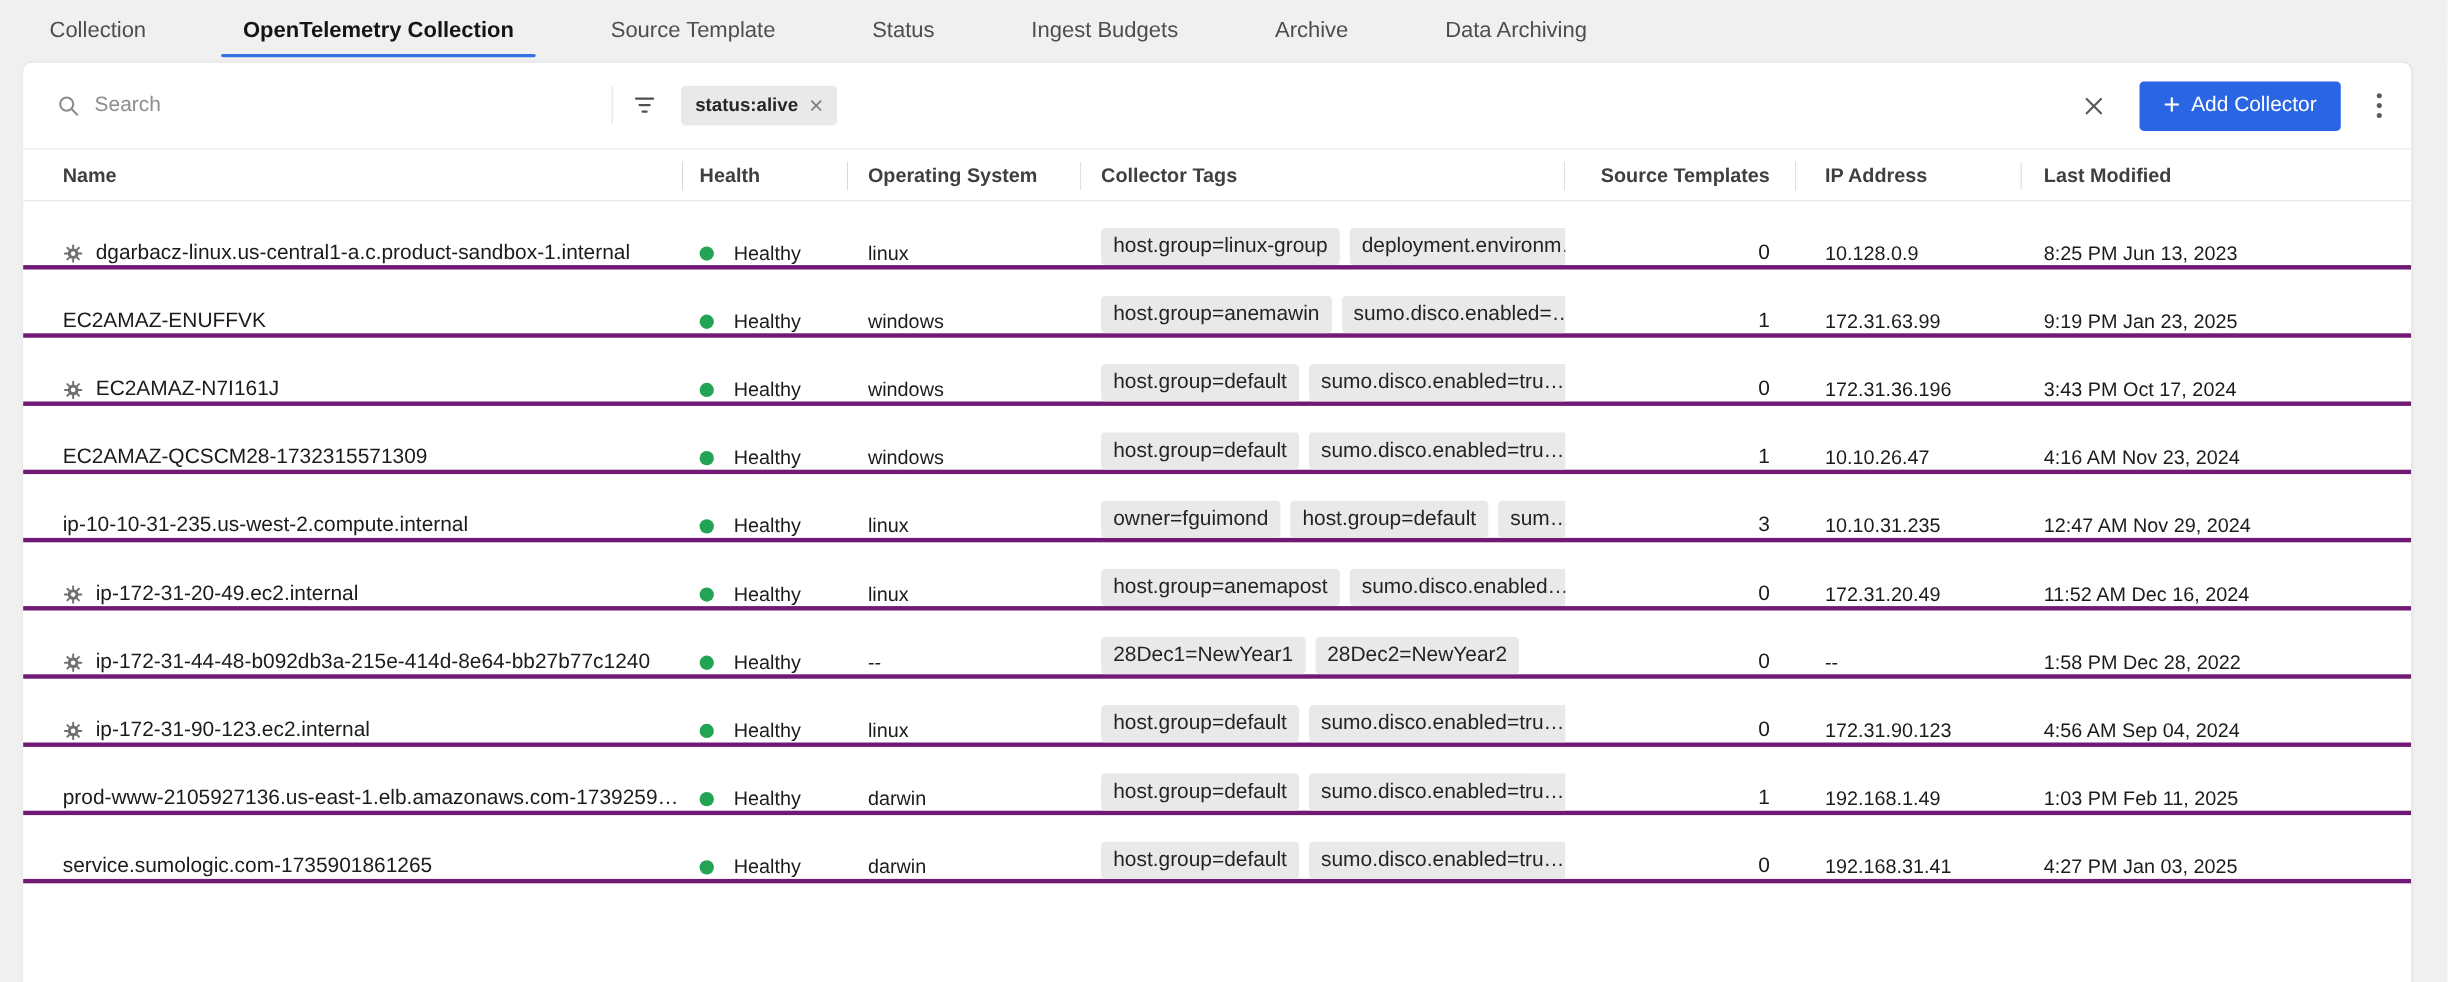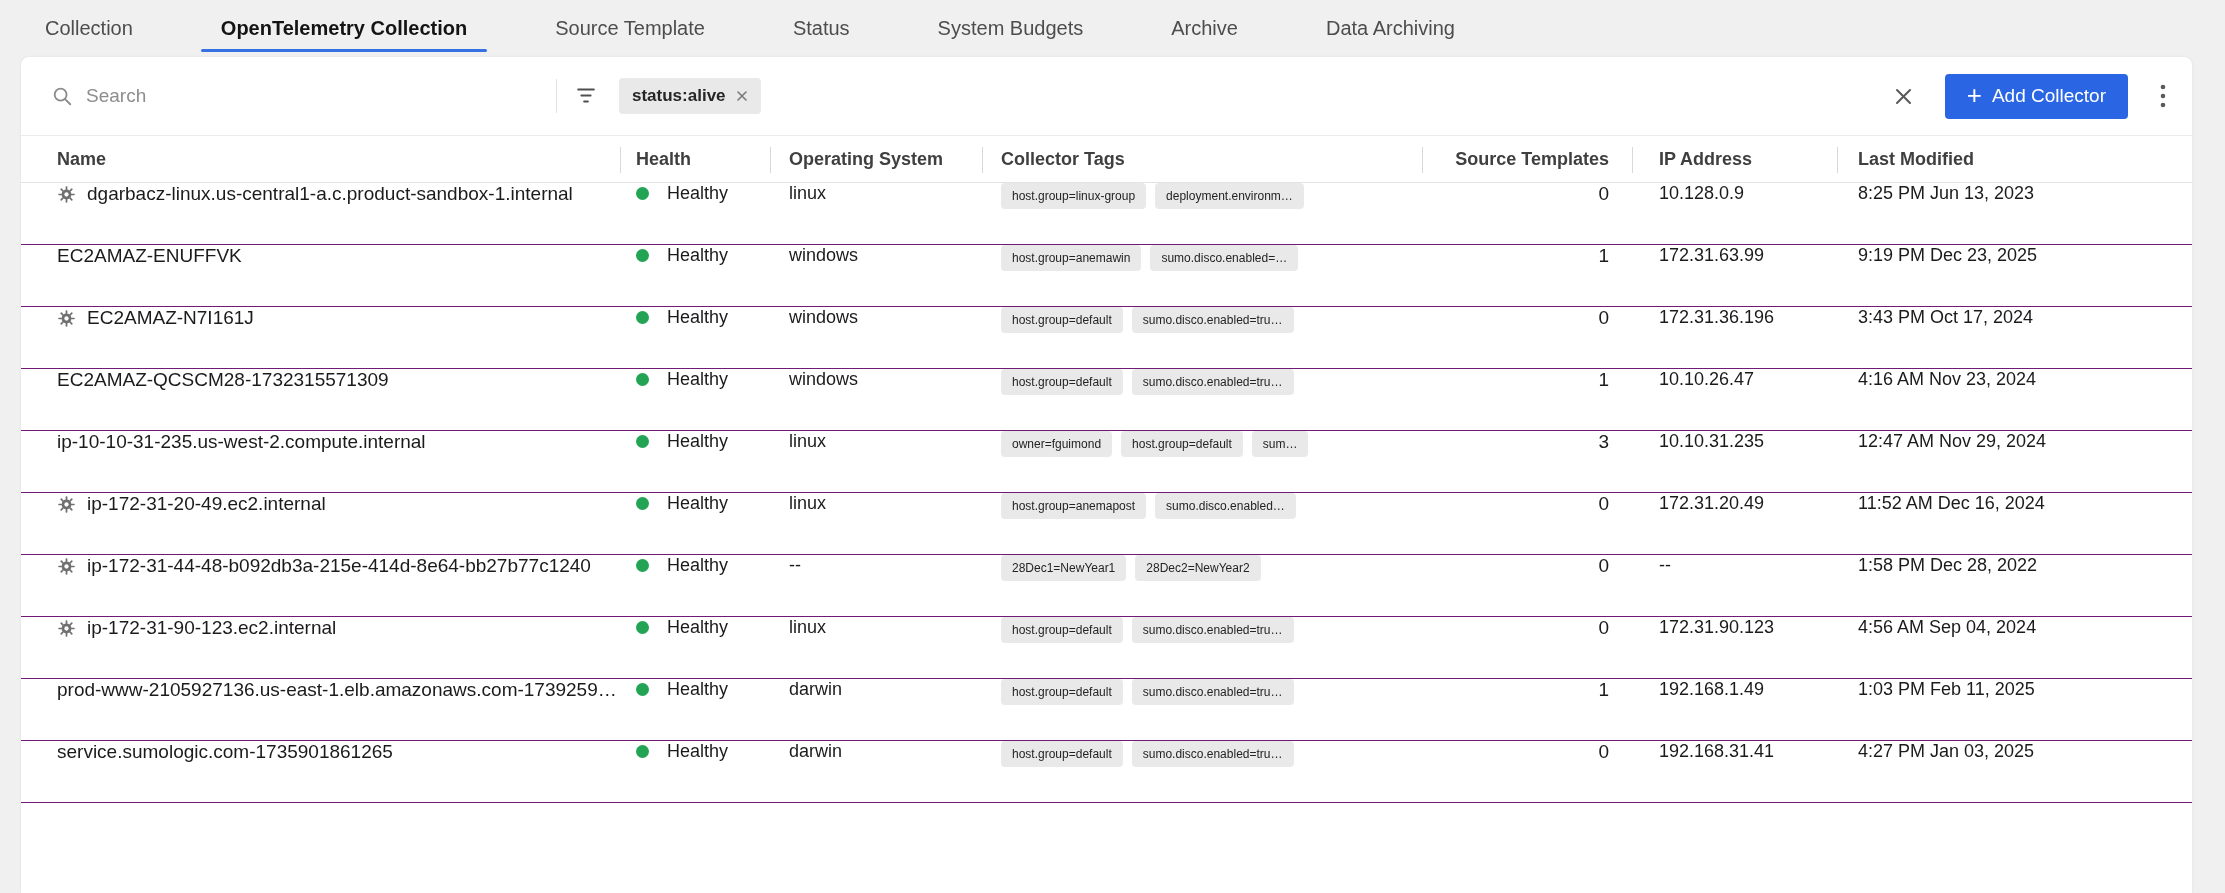--- a/index.html
+++ b/index.html
@@ -42,40 +42,40 @@
   .col1 { width:150px; padding-left:15px; }
   .col2 { width:212px; padding-left:18px; }
   .col3 { width:440px; padding-left:18px; }
   .col4 { width:210px; text-align:right; padding-right:24px; }
   .col5 { width:205px; padding-left:26px; }
   .col6 { flex:1 1 auto; padding-left:20px; }
   .th { font-weight:700; font-size:18px; color:#3f3f3f; position:relative; height:100%; display:flex; align-items:center; cursor:pointer; }
   .th.col4 { justify-content:flex-end; }
   .th:not(:last-child)::after { content:''; position:absolute; right:0; top:11px; height:26px; width:1px; background:#d9d9d9; }
 
-  .trow { display:flex; align-items:flex-start; height:62px; border-bottom:1px solid #701a75; font-size:19px; color:#1b1b1b; cursor:pointer; }
+  .trow { display:flex; align-items:flex-end; height:62px; border-bottom:4px solid #701a75; font-size:19px; color:#1b1b1b; cursor:pointer; }
   .name-cell { display:flex; align-items:center; gap:11px; }
   .name-text { overflow:hidden; text-overflow:ellipsis; }
   .health-cell { display:flex; align-items:center; gap:18px; font-size:18px; }
   .dot { width:13px; height:13px; border-radius:50%; flex:none; }
   .os-cell { font-size:18px; }
   .tags-cell { display:flex; align-items:center; }
-  .tag { display:inline-block; background:#e9e9e9; border-radius:4px; padding:6px 11px; font-size:12px; color:#242424; margin-right:9px; flex:none; }
+  .tag { display:inline-block; background:#e9e9e9; border-radius:4px; padding:6px 11px; font-size:19px; color:#242424; margin-right:9px; flex:none; }
   .num-cell { font-size:19px; }
   .ip-cell, .lm-cell { font-size:18px; }
 </style>
 </head>
 <body>
 
 <div class="tabbar">
     <div class="tab">Collection</div>
     <div class="tab active">OpenTelemetry Collection</div>
     <div class="tab">Source Template</div>
     <div class="tab">Status</div>
-    <div class="tab">System Budgets</div>
+    <div class="tab">Ingest Budgets</div>
     <div class="tab">Archive</div>
     <div class="tab">Data Archiving</div>
   </div>
 
 <div class="card">
 
   <div class="toolbar">
     <div class="search">
       <svg width="22" height="22" viewBox="0 0 24 24" fill="none" stroke="#8b8b8b" stroke-width="2" stroke-linecap="round">
           <circle cx="10.5" cy="10.5" r="6.5"></circle>
@@ -167,21 +167,21 @@
           <span class="dot" style="background: rgb(35, 164, 85);"></span>
           <span>Healthy</span>
         </div>
         <div class="cell col2 os-cell">windows</div>
         <div class="cell col3 tags-cell">
           <span class="tag">host.group=anemawin</span>
           <span class="tag">sumo.disco.enabled=…</span>
         </div>
         <div class="cell col4 num-cell">1</div>
         <div class="cell col5 ip-cell">172.31.63.99</div>
-        <div class="cell col6 lm-cell">9:19 PM Dec 23, 2025</div>
+        <div class="cell col6 lm-cell">9:19 PM Jan 23, 2025</div>
       </div>
       <div class="trow">
         <div class="cell col0 name-cell">
           <svg width="19" height="19" viewBox="0 0 24 24" style="flex:none">
             <g fill="#6f6f6f">
               <rect x="10.9" y="1.5" width="2.2" height="5" rx="1" transform="rotate(0 12 12)"></rect>
               <rect x="10.9" y="1.5" width="2.2" height="5" rx="1" transform="rotate(45 12 12)"></rect>
               <rect x="10.9" y="1.5" width="2.2" height="5" rx="1" transform="rotate(90 12 12)"></rect>
               <rect x="10.9" y="1.5" width="2.2" height="5" rx="1" transform="rotate(135 12 12)"></rect>
               <rect x="10.9" y="1.5" width="2.2" height="5" rx="1" transform="rotate(180 12 12)"></rect>

